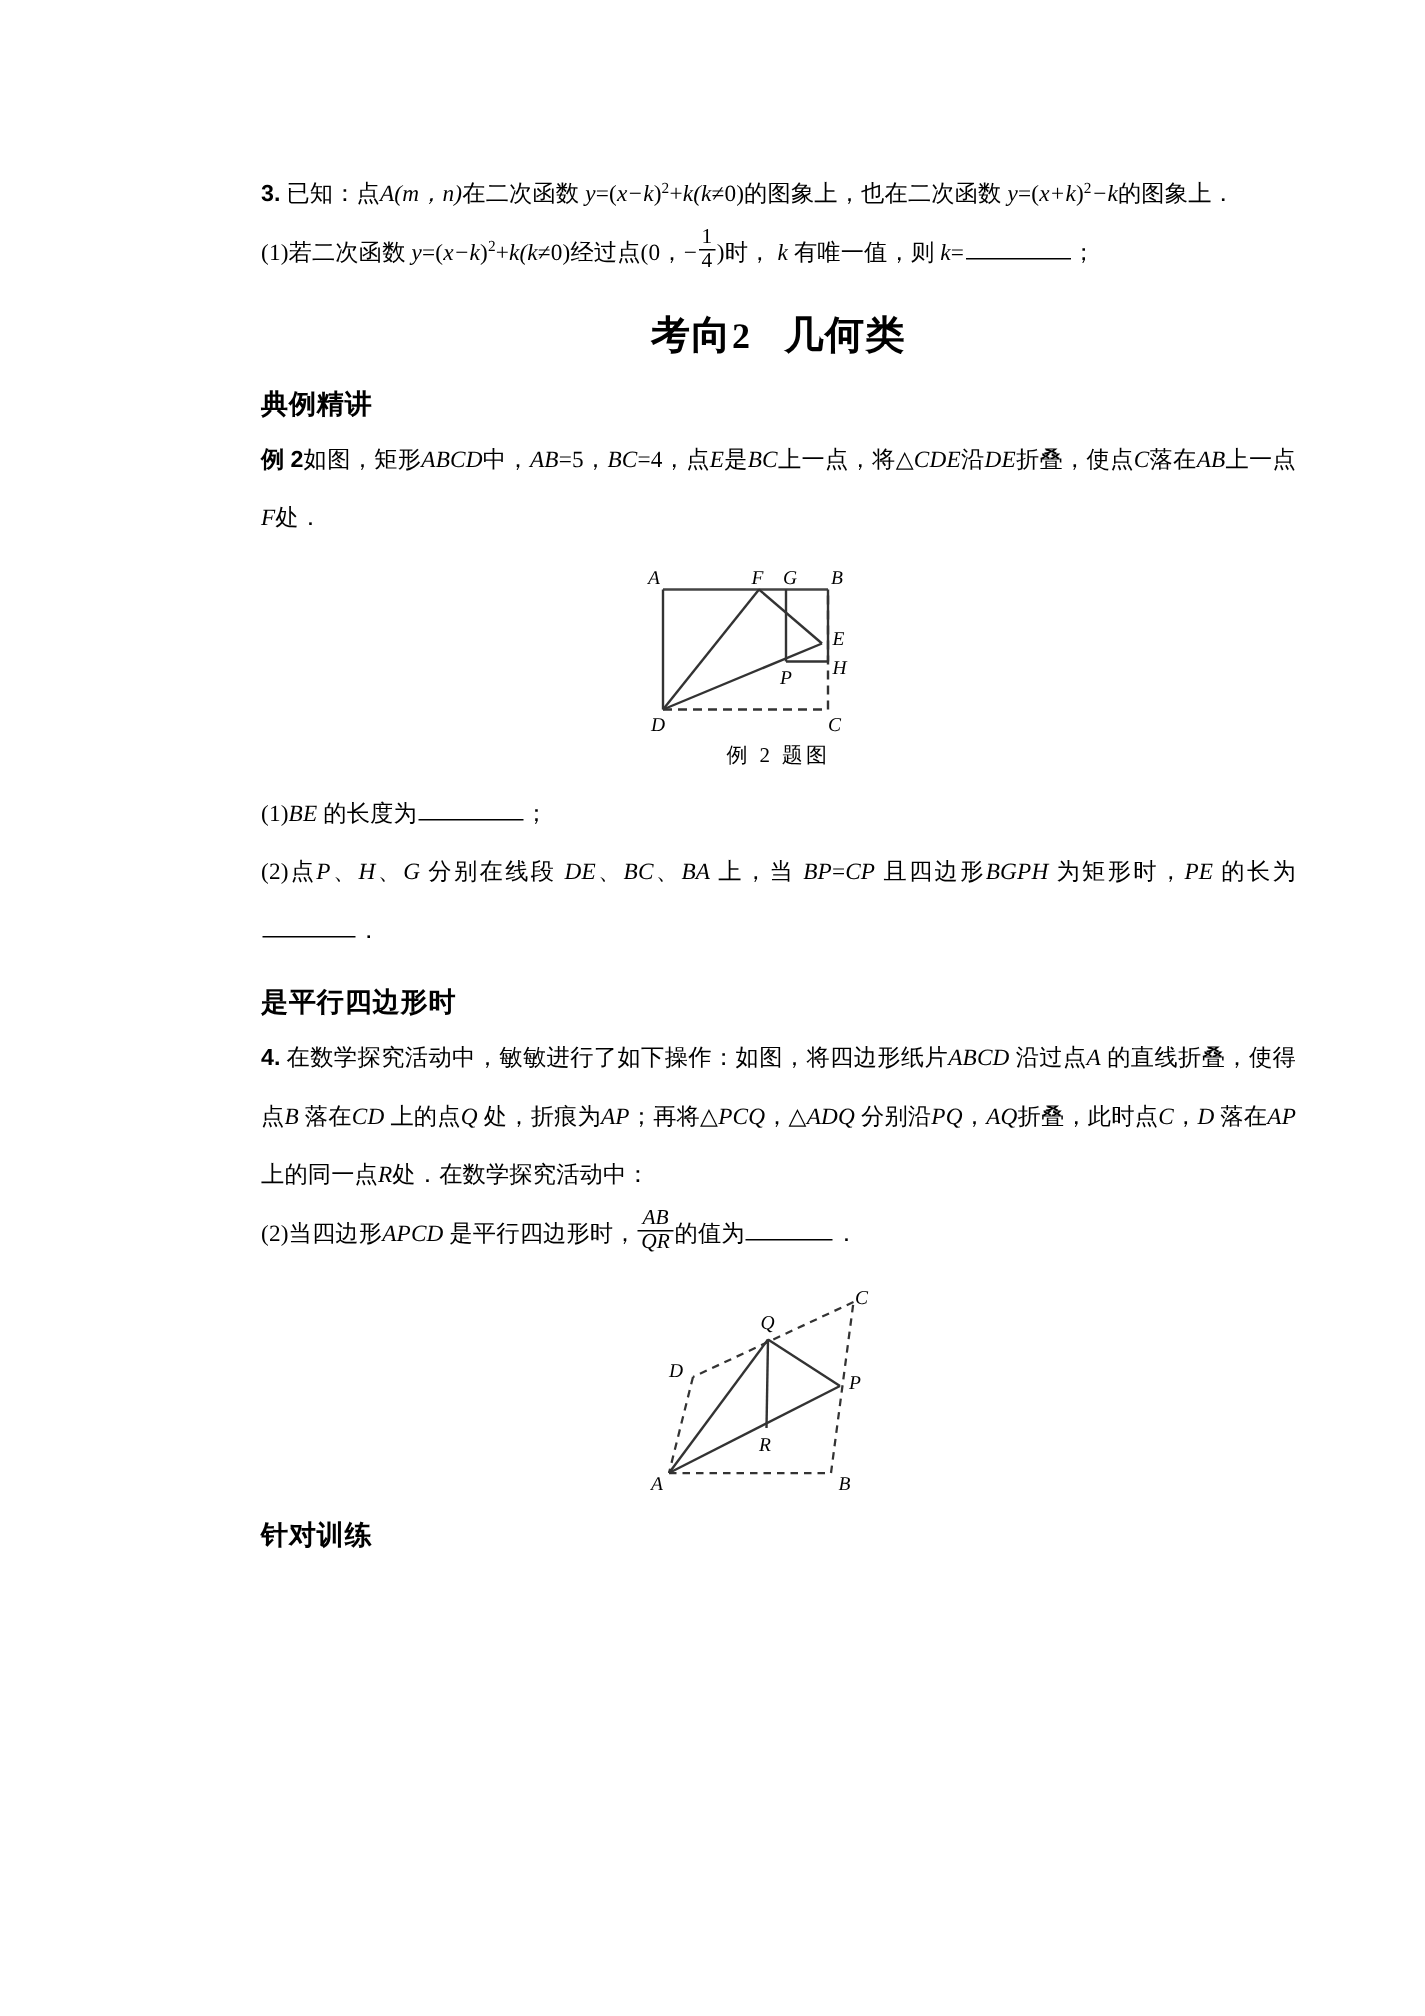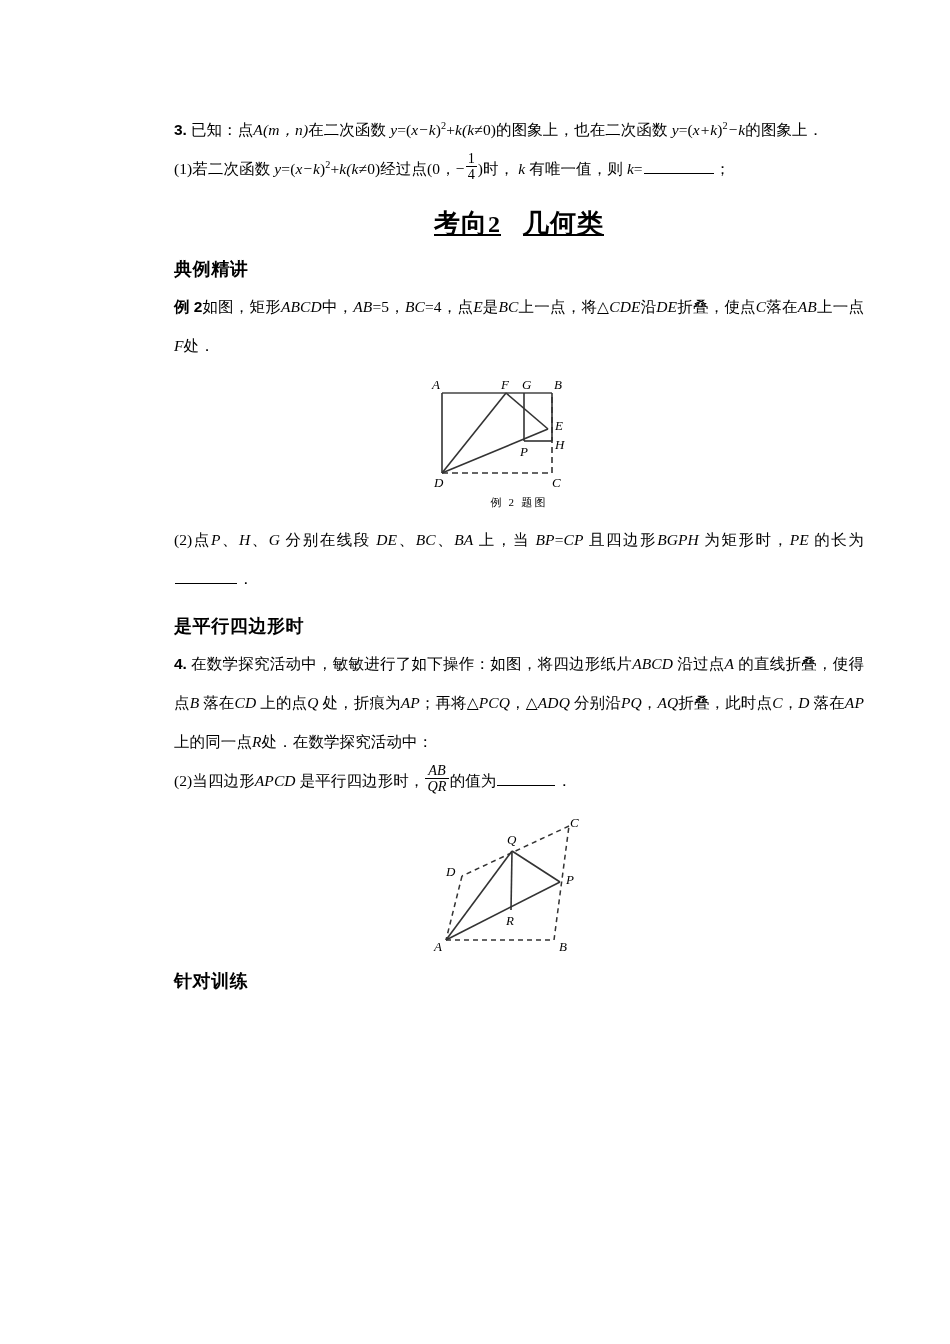--- a/index.html
+++ b/index.html
@@ -82,21 +82,20 @@
   .frac .den { display: block; border-top: 1px solid #000; padding: 0 2px; }
 
   
   .kaoxiang {
     text-align: center;
     font-family: "Liberation Sans", sans-serif;
     font-weight: bold;
     font-size: 26px;
     letter-spacing: 1px;
     margin: 18px 0 6px 0;
-    text-decoration: underline;
   }
   .kaoxiang .num {
     font-family: "Liberation Serif", serif;
     font-weight: bold;
     font-size: 24px;
   }
   .kaoxiang .gap { display: inline-block; width: 22px; }
   .subhead {
     font-family: "Liberation Sans", sans-serif;
     font-weight: bold;
@@ -104,21 +103,21 @@
     letter-spacing: 0.6px;
     margin: 16px 0 6px 0;
   }
 
   
   .figure-block {
     text-align: center;
     margin: 4px 0 2px 0;
   }
   .figure-caption {
-    font-size: 11px;
+    font-size: 14px;
     letter-spacing: 2.2px;
     text-align: center;
     margin-top: 2px;
   }
   svg { display: block; margin: 0 auto; overflow: visible; }
   svg text {
     font-family: "Liberation Serif", serif;
     font-style: italic;
     font-size: 13px;
     fill: #000;
@@ -186,20 +185,24 @@
         <text x="77" y="12">F</text>
         <text x="98" y="12">G</text>
         <text x="131" y="72">H</text>
         <text x="96" y="79">P</text>
       </svg>
       <div class="figure-caption">例 2 题图</div>
     </div>
 
     <div class="spacer-8"></div>
 
+    <p class="para">
+      <span>(1)</span><span class="it">BE</span>
+      <span>的长度为</span><span class="blank-l b70"></span><span>；</span>
+    </p>
 
     <p class="para">
       <span>(2)点</span><span class="it">P</span><span>、</span><span class="it">H</span><span>、</span><span class="it">G</span>
       <span>分别在线段</span>
       <span class="it">DE</span><span>、</span><span class="it">BC</span><span>、</span><span class="it">BA</span>
       <span>上，当</span>
       <span class="it">BP</span><span>=</span><span class="it">CP</span>
       <span>且四边形</span><span class="it">BGPH</span>
       <span>为矩形时，</span><span class="it">PE</span>
       <span>的</span><span>长为</span><span class="blank-l b62"></span><span>．</span>

